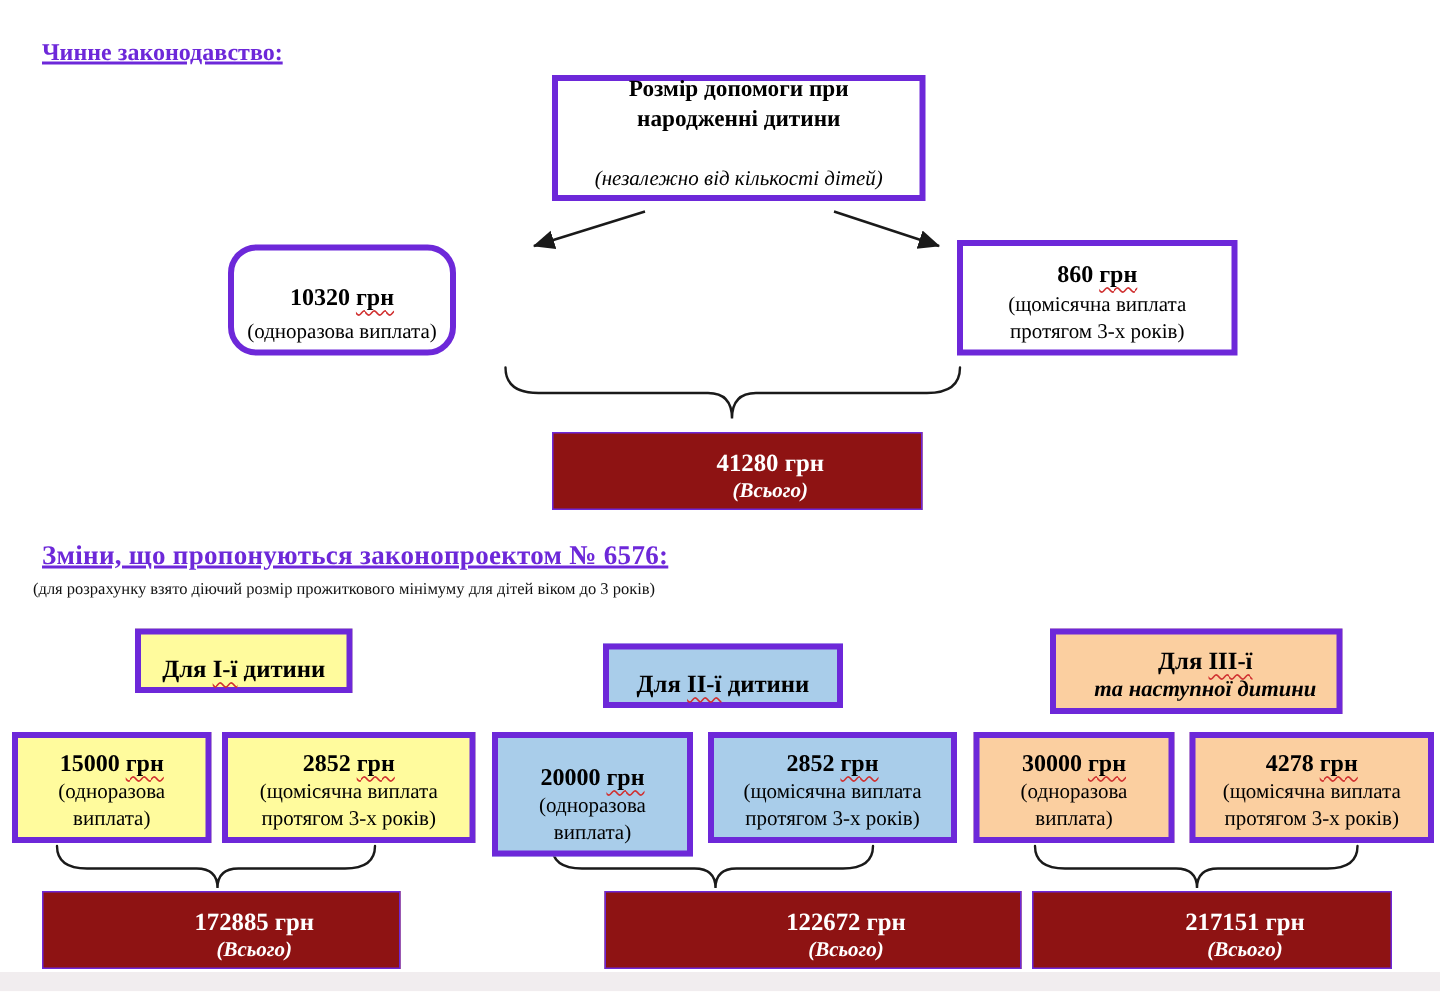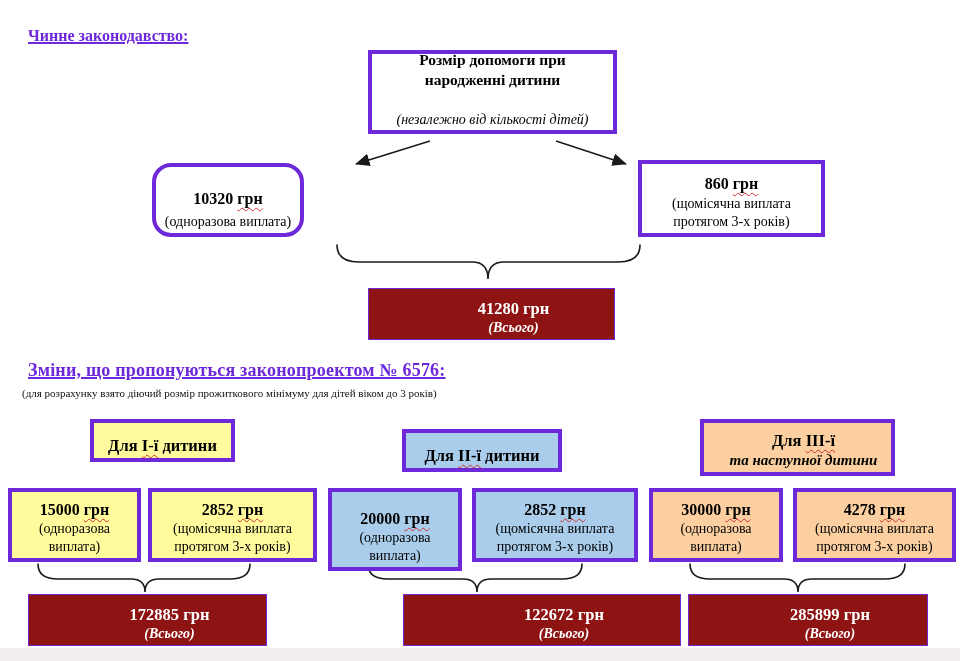--- a/index.html
+++ b/index.html
@@ -177,20 +177,20 @@
   </div>
   <div class="box total" style="left:358px;top:594px;width:278px;height:52px;background:#8E1313;margin-left:45px;">
     <div class="amount">
       <span>122672</span>
       <span>грн</span>
     </div>
     <div class="plabel">(Всього)</div>
   </div>
   <div class="box total" style="left:688px;top:594px;width:240px;height:52px;background:#8E1313;">
     <div class="amount">
-      <span>285899</span>
+      <span>217151</span>
       <span>грн</span>
     </div>
     <div class="plabel">(Всього)</div>
   </div>
 
   <div class="bottom-strip"></div>
 </div>
 
 </body></html>

